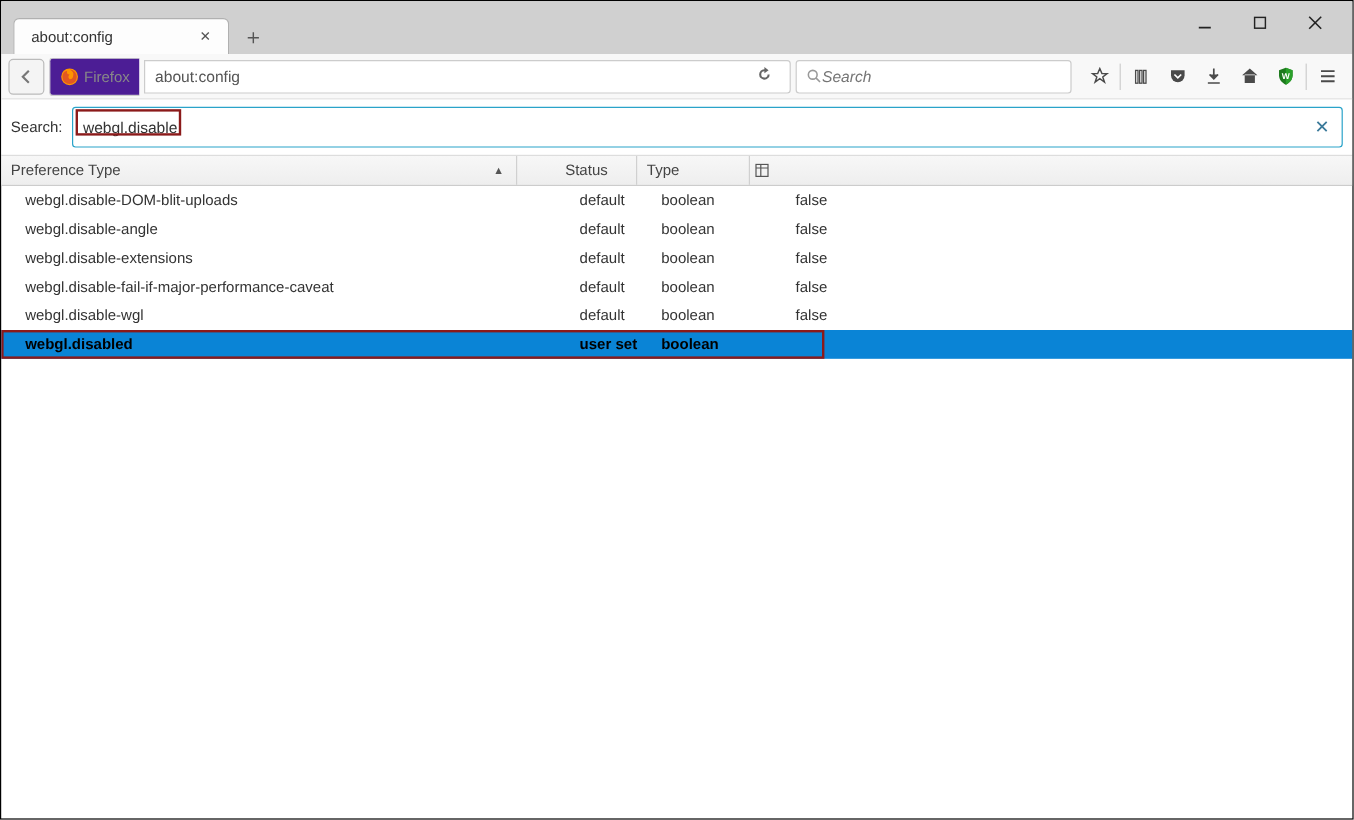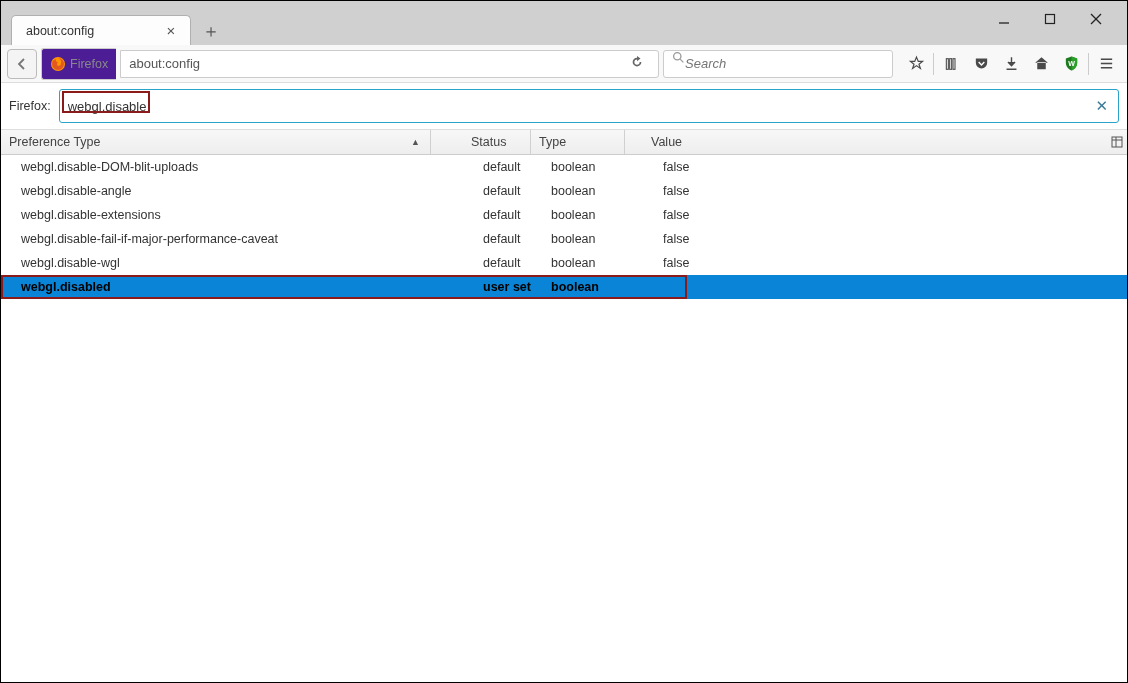--- a/index.html
+++ b/index.html
@@ -114,21 +114,21 @@
     flex: 1;
     font-size: 13px;
     color: #555;
     background: transparent;
   }
   .reload-btn { color: #666; padding: 0 6px; }
   .searchbar {
     width: 230px; height: 28px;
     border: 1px solid #ccc;
     border-radius: 3px;
-    display: flex; 
+    display: flex; align-items: center;
     padding: 0 8px;
     background: #fff;
     gap: 0;
     color: #888;
   }
   .searchbar input {
     border: none; outline: none;
     flex: 1; font-size: 13px; color: #555;
     background: transparent;
     font-style: italic;
@@ -347,41 +347,38 @@
       <svg width="17" height="17" viewBox="0 0 24 24">
           <line x1="4" y1="6" x2="20" y2="6" stroke="#4a4a4a" stroke-width="2.2"></line>
           <line x1="4" y1="12" x2="20" y2="12" stroke="#4a4a4a" stroke-width="2.2"></line>
           <line x1="4" y1="18" x2="20" y2="18" stroke="#4a4a4a" stroke-width="2.2"></line>
         </svg>
     </div>
   </div>
 </div>
 
 <div class="config-search-row">
-  <span class="search-label">Firefox:</span>
+  <span class="search-label">Search:</span>
   <div class="config-search-box">
     <div class="highlight-input"></div>
     <input class="config-search-input" value="webgl.disable" style="">
     <span class="clear-search">✕</span>
   </div>
 </div>
 
 <div class="table-header">
   <div class="th name">
     <span>Preference Type</span>
     <span class="sort-icon">▲</span>
   </div>
   <div class="th status">
     <span>Status</span>
   </div>
   <div class="th type">
     <span>Type</span>
-  </div>
-  <div class="th value">
-    <span>Value</span>
   </div>
   <div class="col-picker">
     <svg width="12" height="12" viewBox="0 0 12 12">
         <rect x="1" y="1" width="10" height="10" fill="none" stroke="#555" stroke-width="1"></rect>
         <line x1="1" y1="4" x2="11" y2="4" stroke="#555"></line>
         <line x1="5" y1="1" x2="5" y2="11" stroke="#555"></line>
       </svg>
   </div>
 </div>
 

